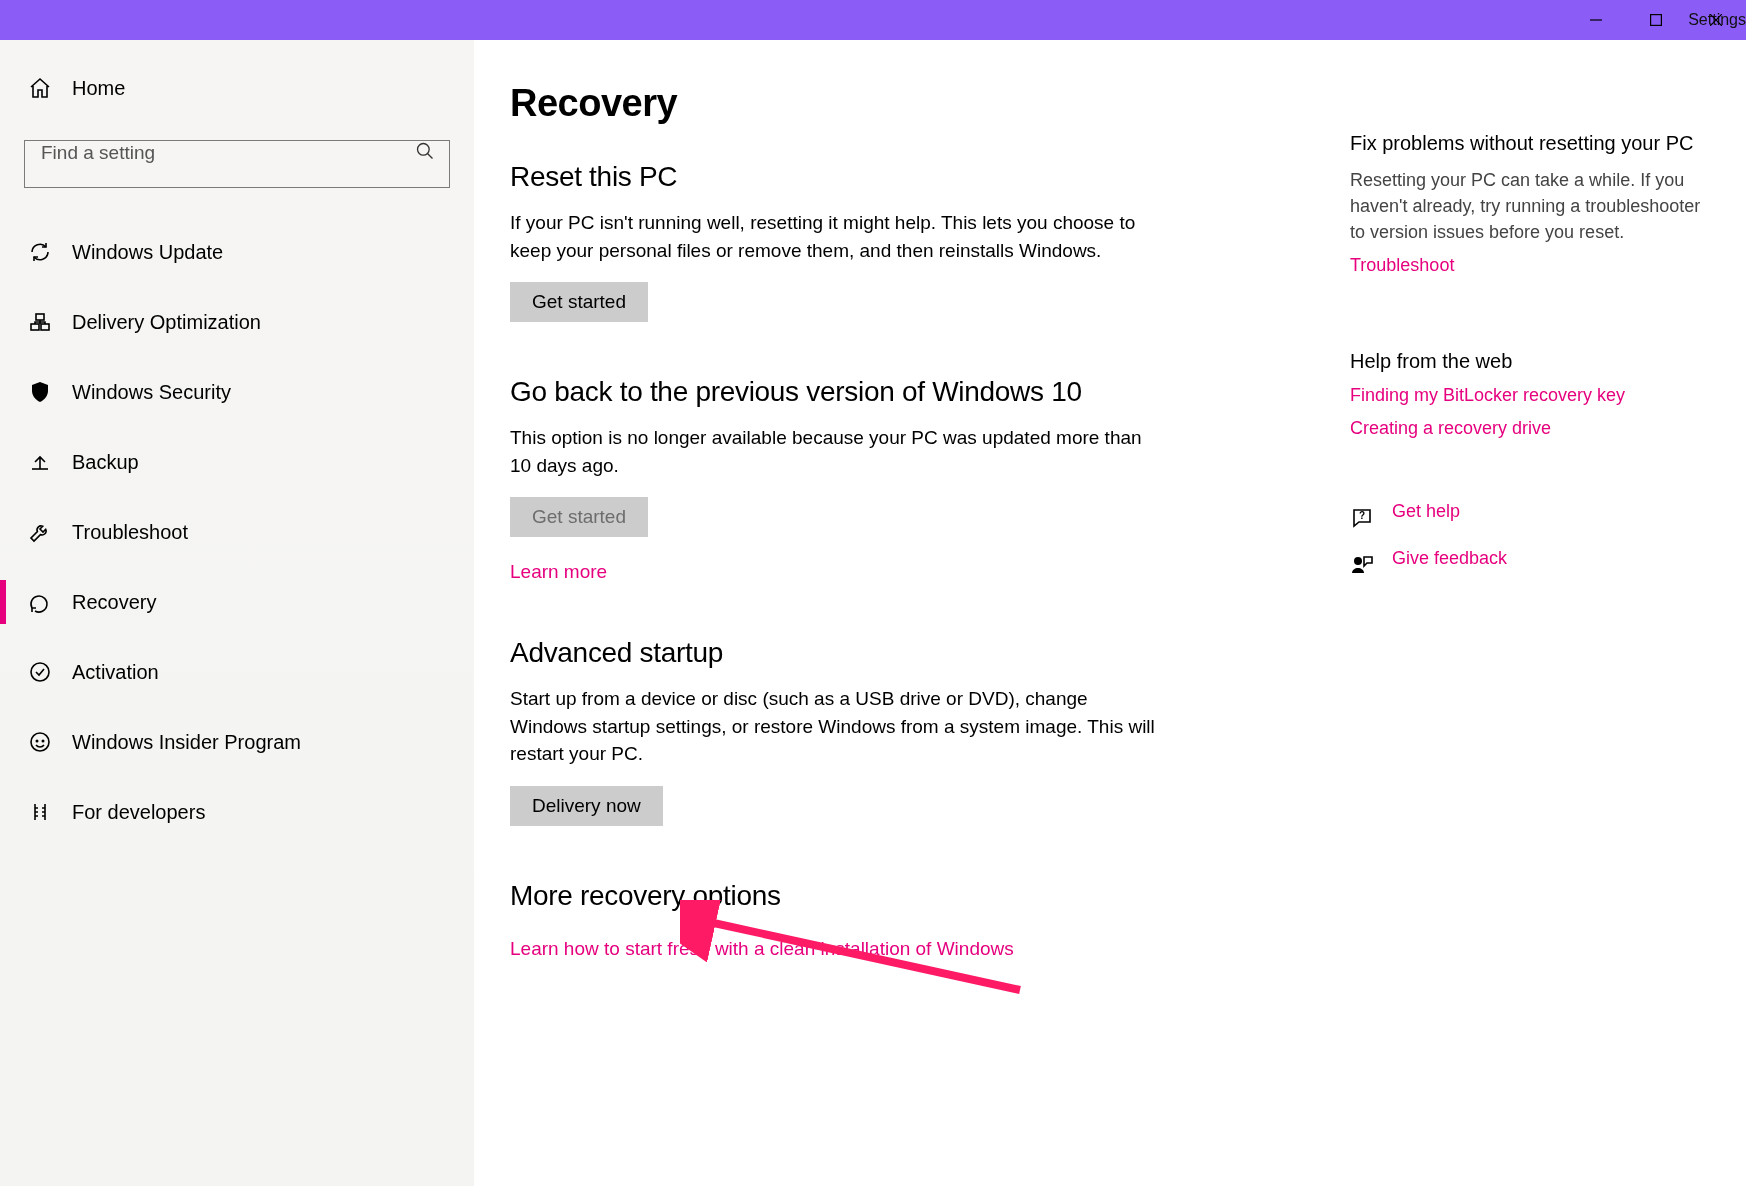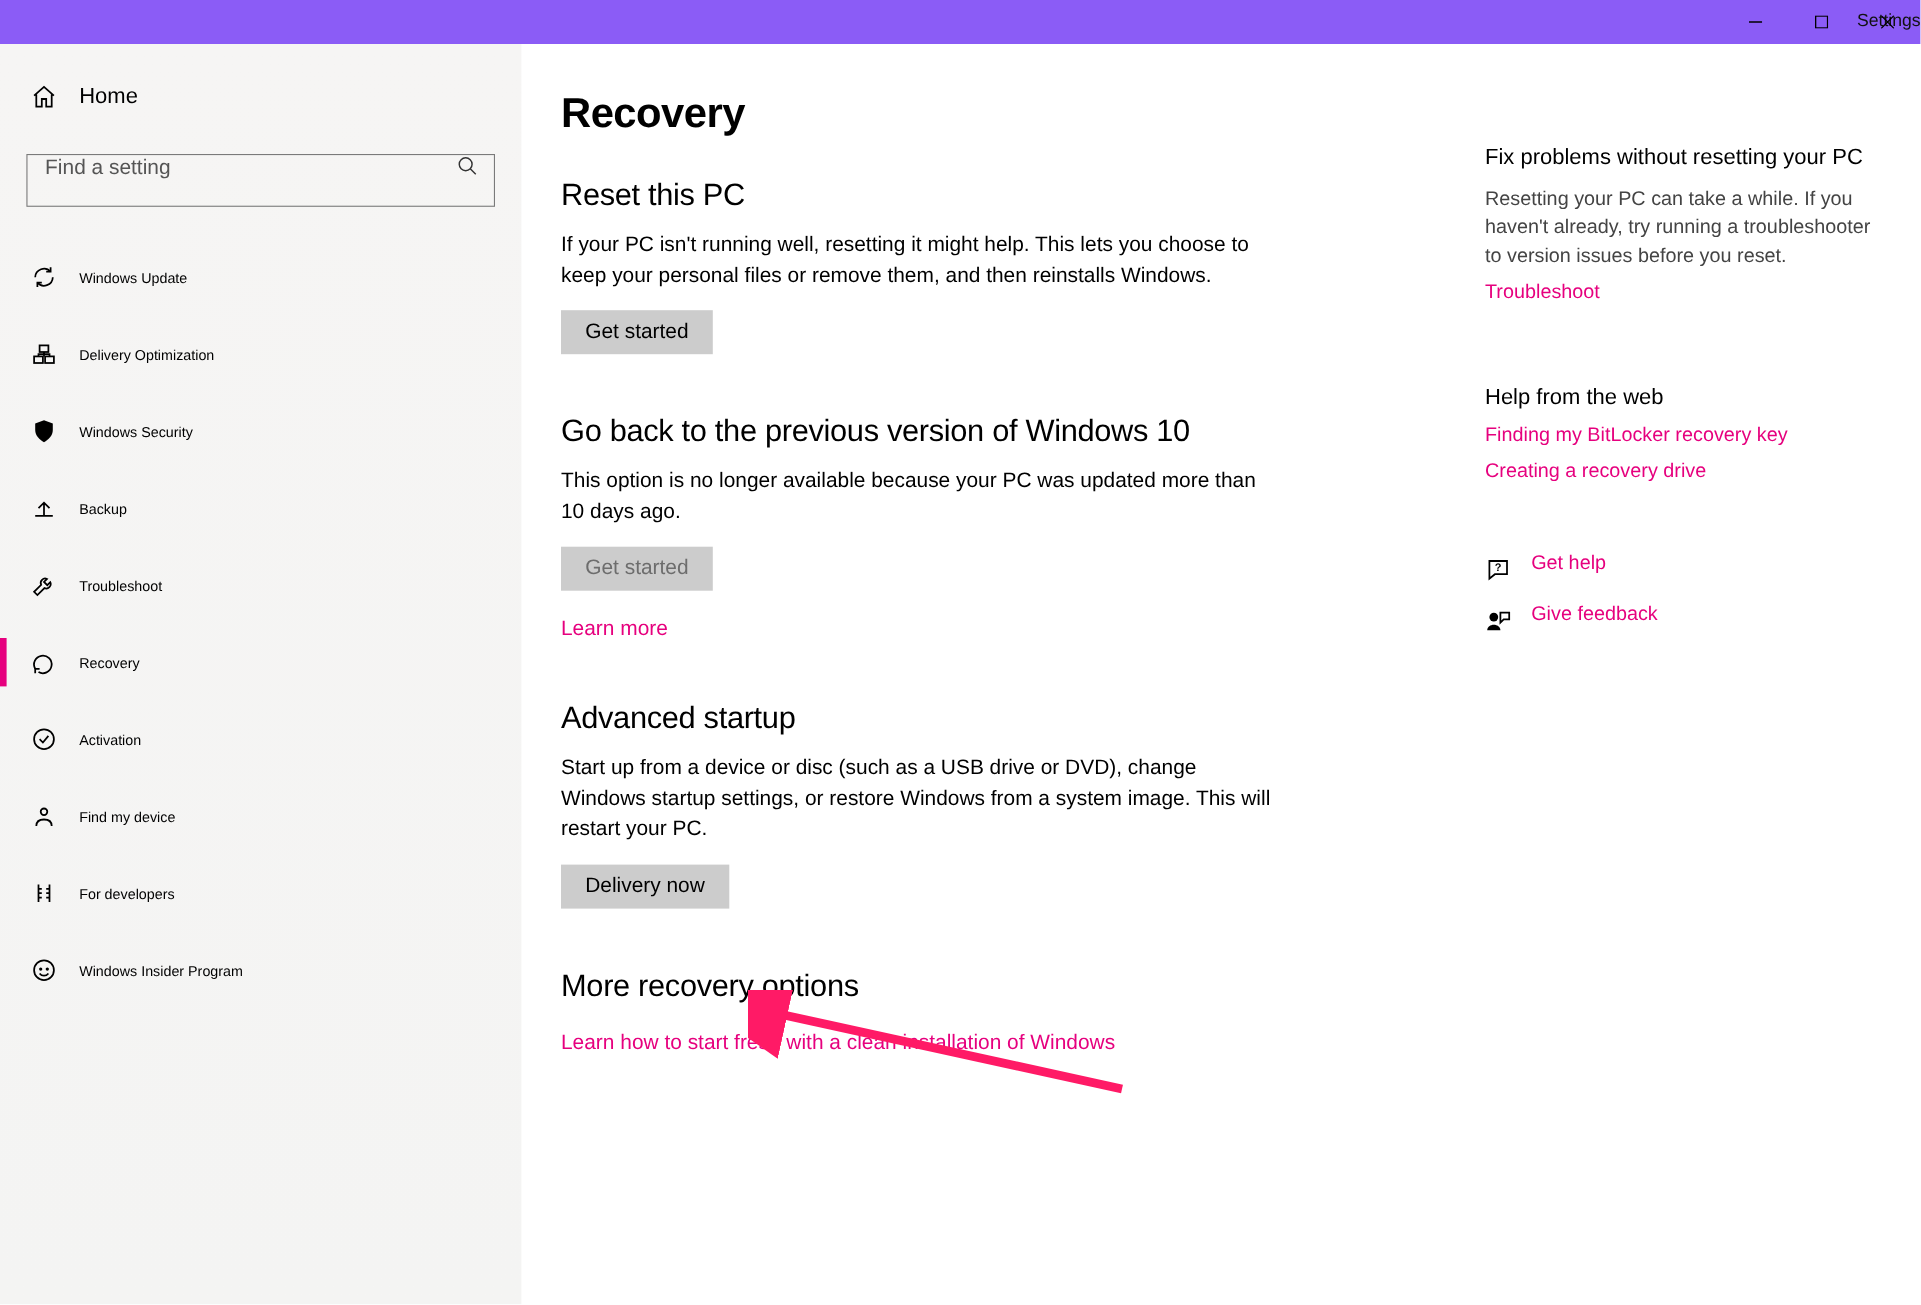--- a/index.html
+++ b/index.html
@@ -57,21 +57,21 @@
     height: 56px; padding: 0 4px 0 4px; margin: 0 -24px 0 -24px;
     padding-left: 28px; padding-right: 24px;
     cursor: default; position: relative;
     margin-bottom: 14px;
   }
   .nav-item.active::before {
     content: ""; position: absolute; left: 0; top: 6px; bottom: 6px; width: 6px;
     background: #e6007e;
   }
   .nav-item .icon { width: 24px; height: 24px; flex: none; color: #000; }
-  .nav-item .label { font-size: 13px; color: #000; text-align: right; }
+  .nav-item .label { font-size: 20px; color: #000; text-align: right; }
 
   .main { flex: 1; padding: 42px 36px; overflow: auto; display: flex; gap: 60px; }
   .content { width: 650px; flex: none; }
   .aside { width: 360px; flex: none; margin-left: auto; padding-top: 50px;}
   h1.page-title { font-size: 38px; font-weight: 600; margin: 0 0 36px 0; letter-spacing: -0.5px; }
   h2.section-title { font-size: 28px; font-weight: 500; margin: 0 0 16px 0; letter-spacing: -0.3px; }
   .section { margin-bottom: 54px; }
   .section p { font-size: 19px; line-height: 1.45; margin: 0 0 18px 0; color: #000; }
   .btn {
     display: inline-block; padding: 9px 22px; font-size: 19px;
@@ -189,39 +189,32 @@
       </div>
       <div class="nav-item">
         <span class="icon"><svg viewBox="0 0 24 24" width="24" height="24">
               <circle cx="12" cy="12" r="9" fill="none" stroke="#000" stroke-width="1.6"></circle>
               <path d="M8 12l3 3 5-6" fill="none" stroke="#000" stroke-width="1.6"></path>
             </svg></span>
         <span class="label">Activation</span>
       </div>
       <div class="nav-item">
         <span class="icon"><svg viewBox="0 0 24 24" width="24" height="24">
-              <circle cx="12" cy="8" r="3" fill="none" stroke="#000" stroke-width="1.6"></circle>
-              <path d="M5 21c0-4 3-6 7-6s7 2 7 6" fill="none" stroke="#000" stroke-width="1.6"></path>
-            </svg></span>
-        <span class="label">Find my device</span>
-      </div>
-      <div class="nav-item">
-        <span class="icon"><svg viewBox="0 0 24 24" width="24" height="24">
-              <path d="M7 4v16 M17 4v16 M7 8h3 M7 12h3 M7 16h3 M14 8h3 M14 12h3 M14 16h3" stroke="#000" stroke-width="1.6"></path>
-            </svg></span>
-        <span class="label">For developers</span>
-      </div>
-      <div class="nav-item">
-        <span class="icon"><svg viewBox="0 0 24 24" width="24" height="24">
               <circle cx="12" cy="12" r="9" fill="none" stroke="#000" stroke-width="1.6"></circle>
               <circle cx="9" cy="11" r="1.5" fill="#000"></circle>
               <circle cx="15" cy="11" r="1.5" fill="#000"></circle>
               <path d="M8 15c1.2 1.5 2.5 2 4 2s2.8-.5 4-2" fill="none" stroke="#000" stroke-width="1.6"></path>
             </svg></span>
         <span class="label">Windows Insider Program</span>
+      </div>
+      <div class="nav-item">
+        <span class="icon"><svg viewBox="0 0 24 24" width="24" height="24">
+              <path d="M7 4v16 M17 4v16 M7 8h3 M7 12h3 M7 16h3 M14 8h3 M14 12h3 M14 16h3" stroke="#000" stroke-width="1.6"></path>
+            </svg></span>
+        <span class="label">For developers</span>
       </div>
 
     </nav>
 
     <main class="main">
 
       <div class="content">
         <h1 class="page-title">Recovery</h1>
 
         <section class="section">

